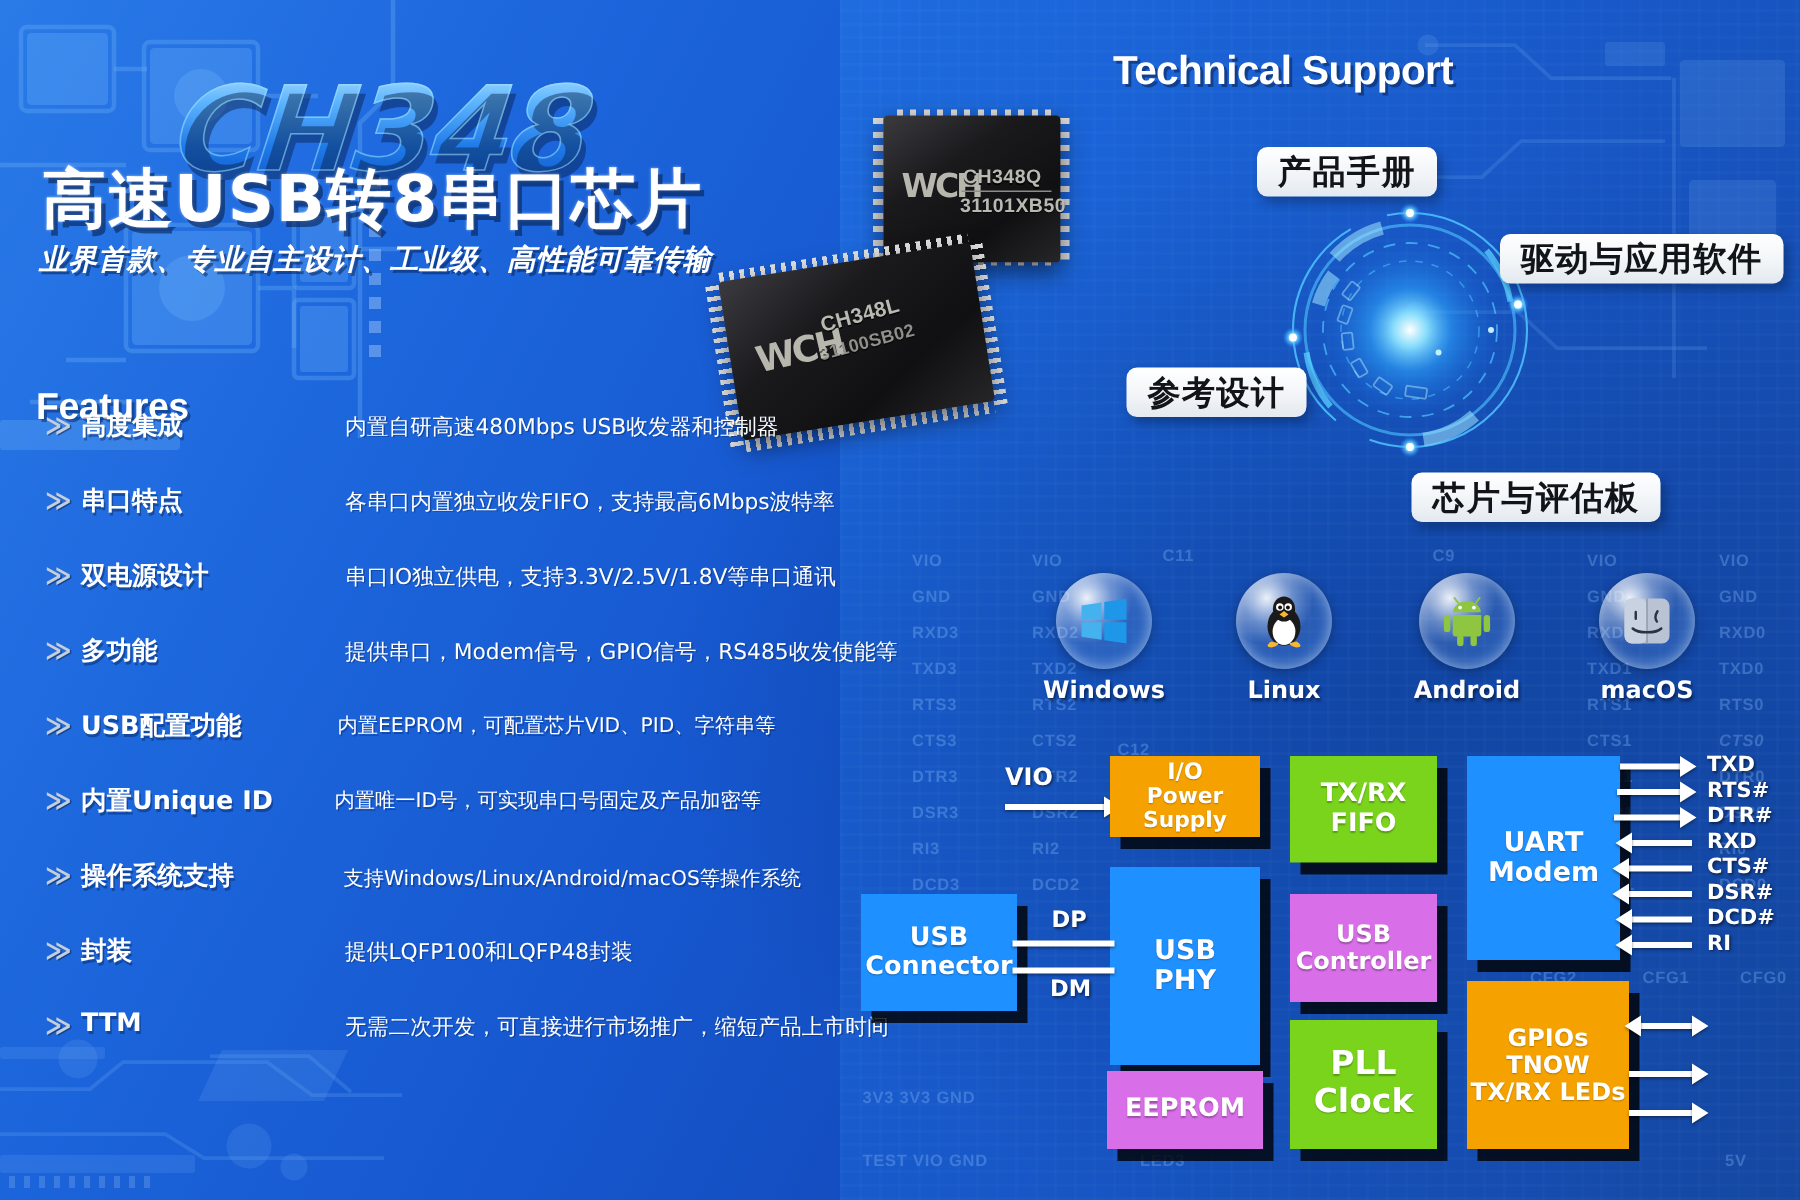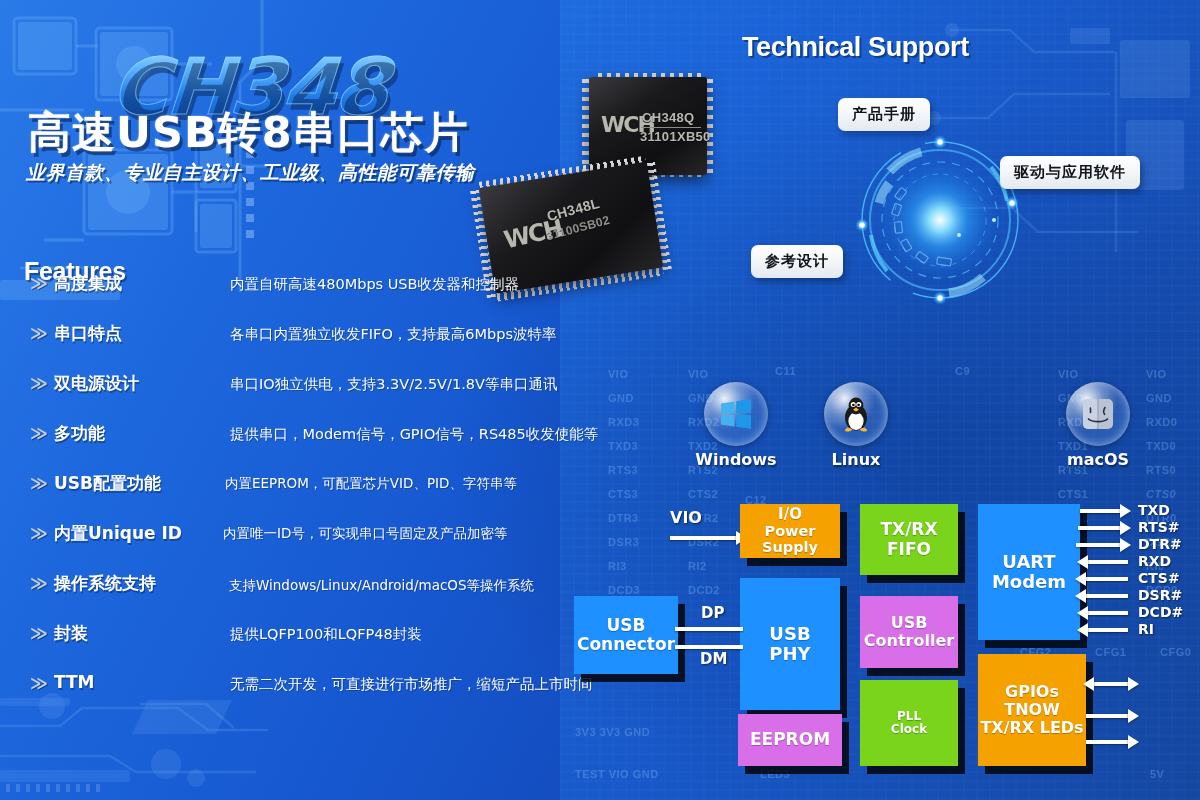--- a/index.html
+++ b/index.html
@@ -136,21 +136,21 @@
     letter-spacing: -.4px;
     text-shadow: 2px 2px 0 rgba(6,28,70,.5);
   }
   .hud { position: absolute; left: 845px; top: 125px; width: 190px; height: 190px; }
   .pill {
     position: absolute;
     background: linear-gradient(180deg,#ffffff 0%,#f2f5f8 55%,#e3e9ef 100%);
     border-radius: 7px;
     box-shadow: 3px 4px 7px rgba(3,20,55,.38);
     color: #111418;
-    font-size: 15px; font-weight: 700;
+    font-size: 22px; font-weight: 700;
     font-family: "DejaVu Sans", "Liberation Sans", sans-serif;
     display: flex; align-items: center; justify-content: center;
     white-space: nowrap;
     padding: 0 14px; height: 33px;
     letter-spacing: 1px;
   }
 
   
   .os-row { position: absolute; left: 690px; top: 382px; width: 500px; height: 96px; }
   .os-item { position: absolute; width: 108px; text-align: center; }
@@ -474,20 +474,21 @@
       <circle cx="167" cy="78" r="7" fill="url(#dotg)"></circle>
         <circle cx="167" cy="78" r="2.6" fill="#fff"></circle>
       <circle cx="149" cy="95" r="2" fill="#bff0ff"></circle>
       <circle cx="114" cy="110" r="2" fill="#bff0ff"></circle>
     </g>
   </svg>
 
   <div class="pill" style="left:838px;top:98px;">产品手册</div>
   <div class="pill" style="left:1000px;top:156px;">驱动与应用软件</div>
   <div class="pill" style="left:751px;top:245px;">参考设计</div>
+  <div class="pill" style="left:941px;top:315px;">芯片与评估板</div>
 
   <div class="os-row">
     <div class="os-item" style="left:-8px;top:0;">
       <div class="os-bubble">
         <svg width="34" height="34" viewBox="0 0 34 34">
           <path d="M2 6.6 L15.4 4.6 L15.4 16.2 L2 16.2 Z" fill="#45b2f0"></path>
           <path d="M17.2 4.3 L32 2.1 L32 16.2 L17.2 16.2 Z" fill="#1e97e8"></path>
           <path d="M2 17.9 L15.4 17.9 L15.4 29.5 L2 27.5 Z" fill="#45b2f0"></path>
           <path d="M17.2 17.9 L32 17.9 L32 32 L17.2 29.8 Z" fill="#1e97e8"></path>
         </svg>
@@ -506,20 +507,41 @@
           <circle cx="14.4" cy="9" r="1.3" fill="#111"></circle>
             <circle cx="19.6" cy="9" r="1.3" fill="#111"></circle>
           <path d="M17 11.4 l-3 2.3 l3 1.9 l3 -1.9 z" fill="#f7b733"></path>
           <path d="M8.6 31.6 c-2.6 1.6 -3.6 3.4 -1.2 3.9 c2.4 .5 5.4 -1 6.2 -2.6 z" fill="#f7b733"></path>
           <path d="M25.4 31.6 c2.6 1.6 3.6 3.4 1.2 3.9 c-2.4 .5 -5.4 -1 -6.2 -2.6 z" fill="#f7b733"></path>
         </svg>
       </div>
       <div class="os-label">Linux</div>
     </div>
 
+    <div class="os-item" style="left:234px;top:0;">
+      <div class="os-bubble">
+        <svg width="36" height="34" viewBox="0 0 36 34">
+          <g fill="#8fc641">
+            <path d="M8.5 13 h19 v12.4 a2 2 0 0 1 -2 2 h-15 a2 2 0 0 1 -2 -2 z"></path>
+            <path d="M8.8 11.2 a9.2 7.4 0 0 1 18.4 0 z"></path>
+            <rect x="2.6" y="13" width="4.3" height="11.4" rx="2.15"></rect>
+            <rect x="29.1" y="13" width="4.3" height="11.4" rx="2.15"></rect>
+            <rect x="11.4" y="26.2" width="4.3" height="7.6" rx="2.15"></rect>
+            <rect x="20.3" y="26.2" width="4.3" height="7.6" rx="2.15"></rect>
+          </g>
+          <circle cx="13.4" cy="8" r="1.25" fill="#fff"></circle>
+          <circle cx="22.6" cy="8" r="1.25" fill="#fff"></circle>
+          <g stroke="#8fc641" stroke-width="1.2" stroke-linecap="round">
+            <line x1="9.6" y1="1.6" x2="12.1" y2="5"></line>
+            <line x1="26.4" y1="1.6" x2="23.9" y2="5"></line>
+          </g>
+        </svg>
+      </div>
+      <div class="os-label">Android</div>
+    </div>
 
     <div class="os-item" style="left:354px;top:0;">
       <div class="os-bubble">
         <svg width="34" height="34" viewBox="0 0 34 34">
           <rect x="2" y="2" width="30" height="30" rx="5" fill="#b9c3d4"></rect>
           <rect x="2" y="2" width="15" height="30" rx="5" fill="#c9d2e0"></rect>
           <path d="M17 2 v30" stroke="#8e9aae" stroke-width="1"></path>
           <path d="M9.5 11 v4.5" stroke="#2b3242" stroke-width="1.6" stroke-linecap="round"></path>
           <path d="M24 10.5 c-1.6 2.6 -1.8 5 -.4 6.8" stroke="#2b3242" stroke-width="1.6" fill="none" stroke-linecap="round"></path>
           <path d="M7.5 22 c3.4 3.4 15.6 3.4 19 0" stroke="#2b3242" stroke-width="1.7" fill="none" stroke-linecap="round"></path>
@@ -612,21 +634,21 @@
     <div>
       <div class="wire" style="left:524px;top:190px;width:36px;"></div>
       <div class="arrow-r" style="left:558px;top:185px;"></div>
         <div class="arrow-l" style="left:513px;top:185px;"></div>
       <div class="wire" style="left:516px;top:222px;width:44px;"></div>
         <div class="arrow-r" style="left:558px;top:217px;"></div>
       <div class="wire" style="left:516px;top:248px;width:44px;"></div>
         <div class="arrow-r" style="left:558px;top:243px;"></div>
     </div>
 
-    <div class="blk" style="left:290px;top:188px;width:98px;height:86px;background:#7AD41C;font-size:12px;">
+    <div class="blk" style="left:290px;top:188px;width:98px;height:86px;background:#7AD41C;font-size:22px;">
       <span>PLL</span>
       <span>Clock</span>
     </div>
 
     <div class="blk" style="left:168px;top:222px;width:104px;height:52px;background:#D96FE8;font-size:17px;">
       <span>EEPROM</span>
     </div>
   </div>
 
 </div>

